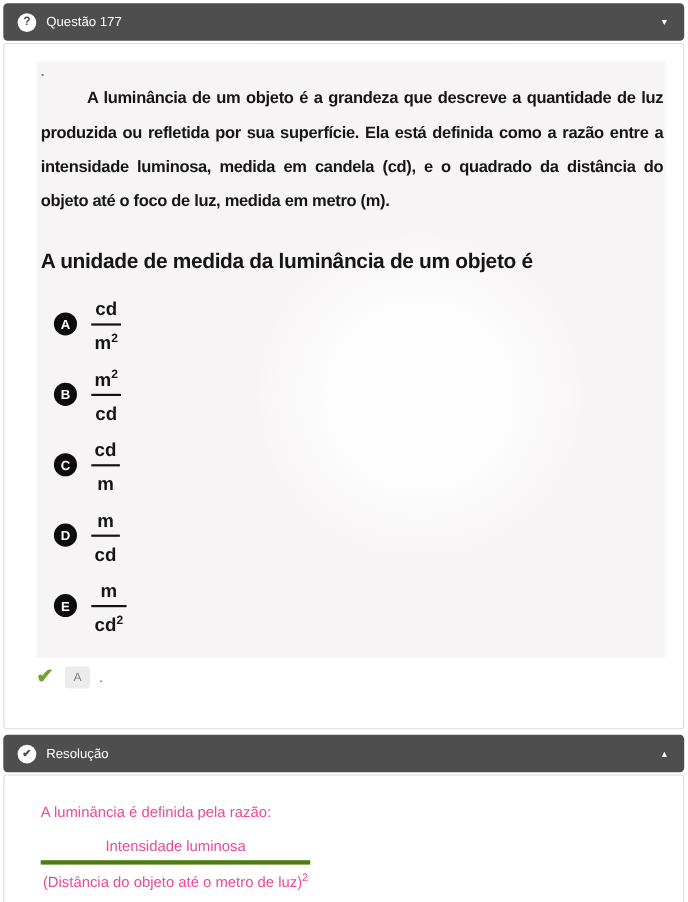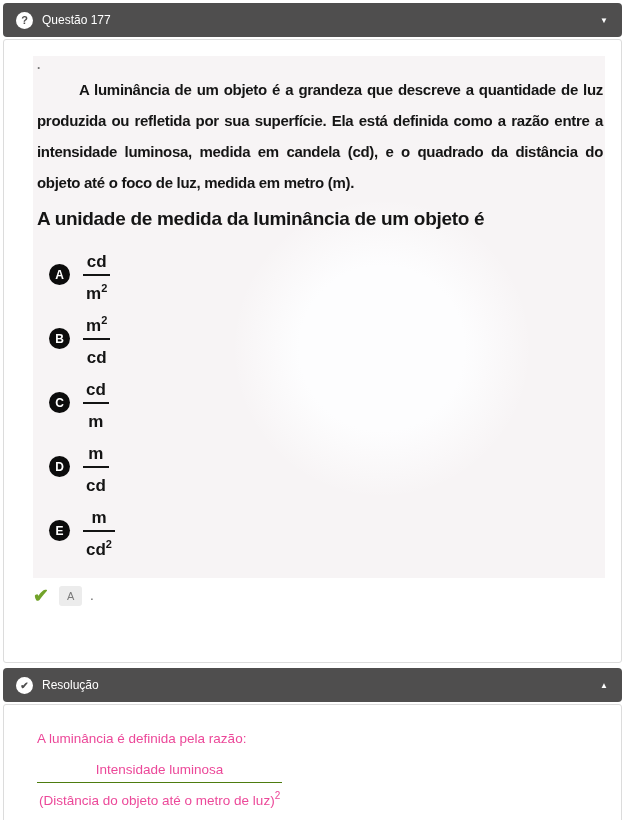--- a/index.html
+++ b/index.html
@@ -59,21 +59,21 @@
   .scan-paragraph {
     margin-top: 2px;
     font-size: 15px;
     font-weight: bold;
     line-height: 31px;
     letter-spacing: -0.3px;
     text-align: justify;
     text-indent: 42px;
   }
   .scan-prompt {
-    margin-top: 10px;
+    margin-top: 30px;
     font-size: 19px;
     font-weight: bold;
     letter-spacing: -0.3px;
   }
   .options { margin-top: 18px; padding-left: 12px; }
   .option { display: flex; align-items: center; margin-bottom: 11px; height: 53px; }
   .opt-letter {
     width: 21px; height: 21px;
     border-radius: 50%;
     background: #0c0c0c;
@@ -107,21 +107,21 @@
     color: #7a7a7a;
   }
   .answer-suffix { margin-left: 8px; color: #555; font-size: 12px; }
 
   
   .bar.res-bar { margin-top: 5px; }
   .res-panel { height: 170px; }
   .res-body { padding: 26px 20px 0 33px; color: #ec4899; font-size: 13.5px; }
   .res-intro { margin-bottom: 15px; }
   .res-frac { display: inline-block; text-align: center; line-height: 17px; }
-  .res-frac .rnum { display: block; border-bottom: 1px solid #4d7c0f; padding: 0 6px 4px; }
+  .res-frac .rnum { display: block; border-bottom: 4px solid #4d7c0f; padding: 0 6px 4px; }
   .res-frac .rden { display: block; padding: 4px 2px 0; }
   .res-frac sup { font-size: 10px; }
 </style>
 </head>
 <body>
 
 <div class="bar">
   <span class="circle-icon">?</span>
   <span class="bar-title">Questão 177</span>
   <span class="caret">▼</span>

